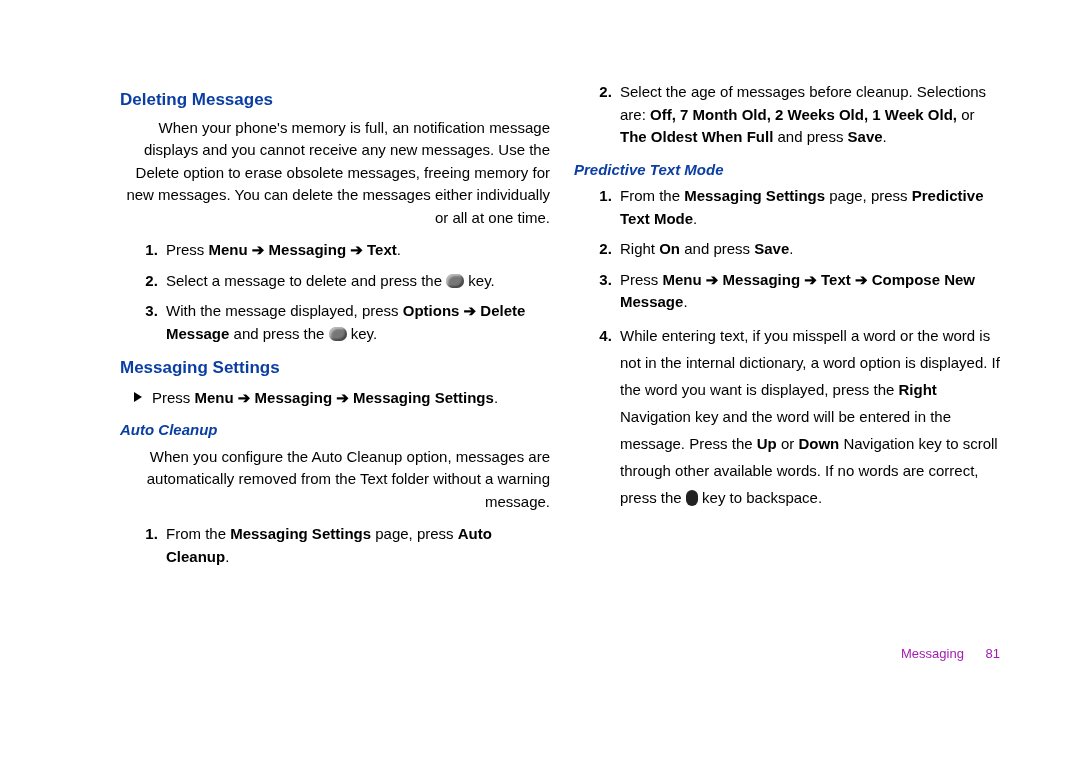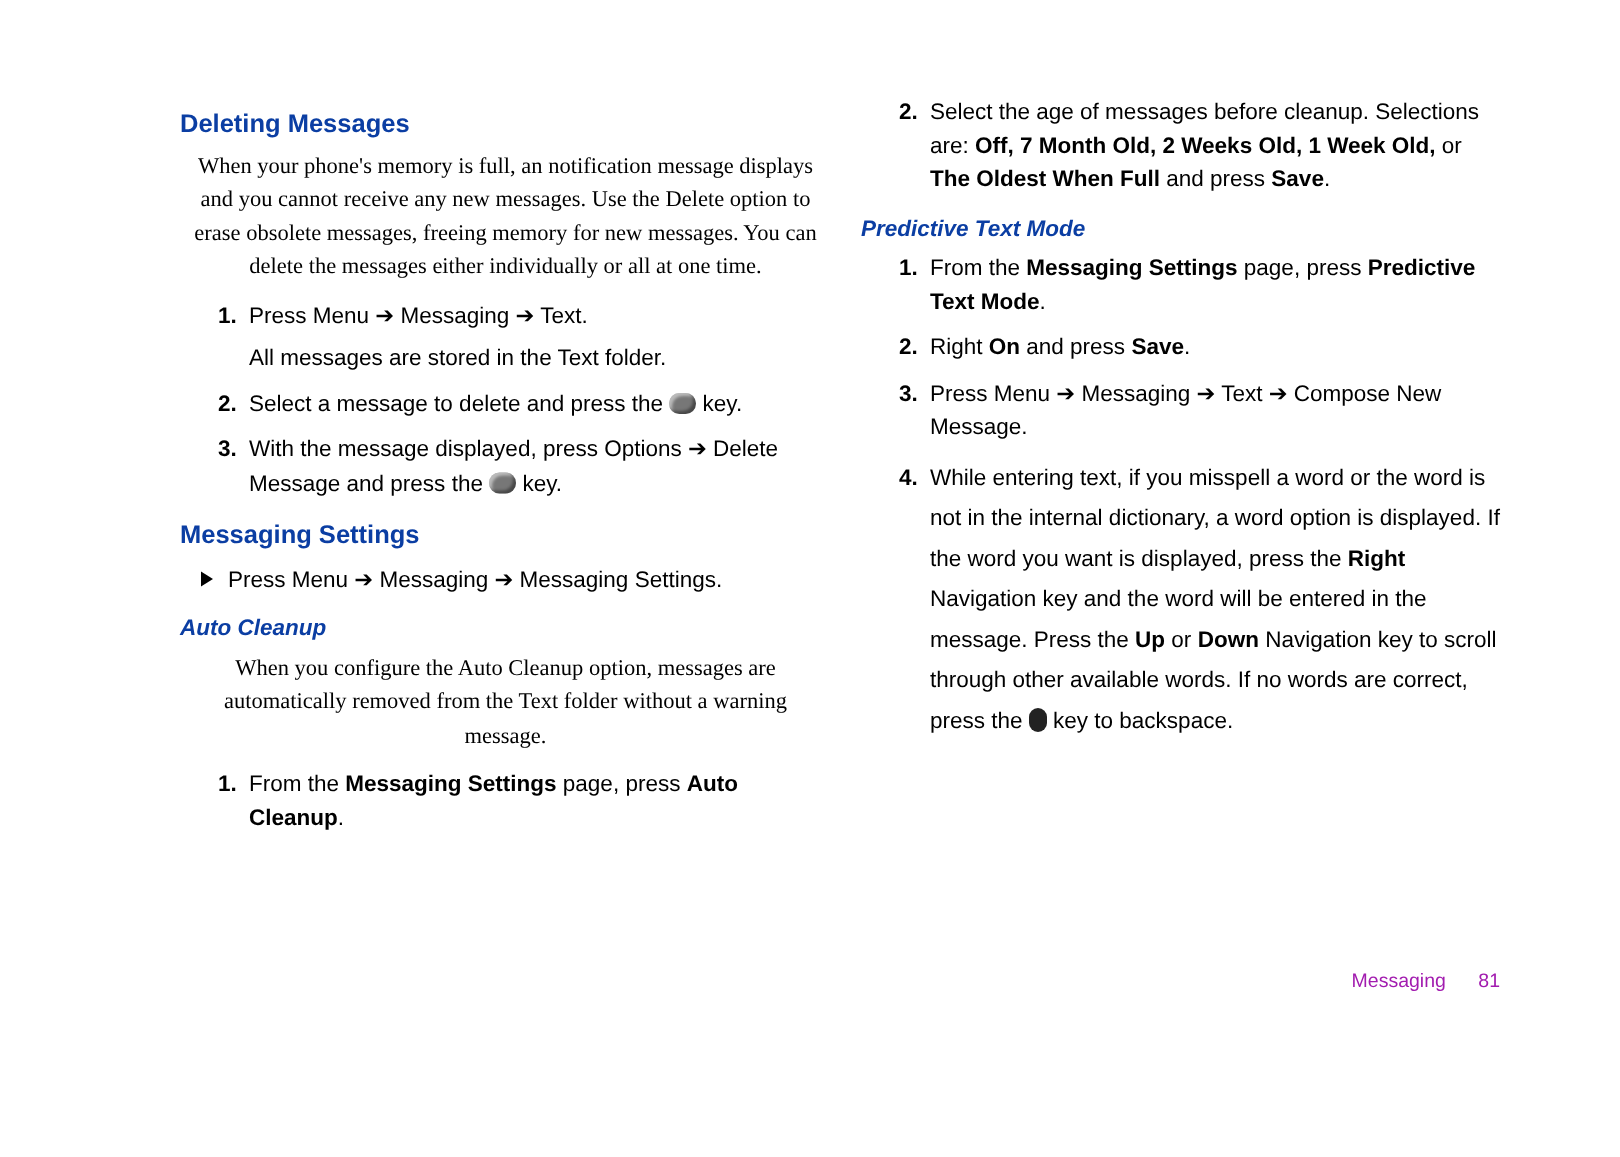--- a/index.html
+++ b/index.html
@@ -11,20 +11,21 @@
     color: #000;
     width: 1080px;
     height: 771px;
     position: relative;
   }
   .page {
     display: flex;
     gap: 24px;
     padding: 60px 70px 20px 120px;
     width: 890px;
+    margin-top: 17px;
   }
   .col {
     width: 430px;
     line-height: 1.5;
   }
   .h-blue {
     color: #0b3ea3;
     font-weight: bold;
     font-size: 17px;
     margin-top: 10px;
@@ -33,22 +34,21 @@
   .h-blue-italic {
     color: #0b3ea3;
     font-weight: bold;
     font-style: italic;
     font-size: 15px;
     margin-top: 10px;
     margin-bottom: 4px;
   }
   p {
     margin: 4px 0 10px 4px;
-    text-align: center;
-    font-family: Liberation Serif, serif;
+    text-align: right;
   }
   ol {
     margin: 4px 0 10px 0;
     padding-left: 42px;
   }
   ol li {
     margin-bottom: 8px;
     padding-left: 4px;
   }
   ol li::marker {
@@ -83,21 +83,21 @@
   .key-icon-tall {
     display: inline-block;
     width: 12px; height: 16px;
     border-radius: 6px;
     background: #222;
     vertical-align: middle;
     position: relative;
     top: -1px;
   }
   .arrow {
-    font-weight: normal;
+    font-weight: bold;
   }
   .footer {
     position: absolute;
     right: 80px;
     bottom: 110px;
     font-size: 13px;
     color: #a21caf;
   }
   .footer .lbl { margin-right: 18px; }
 </style>
@@ -106,21 +106,20 @@
 
 <div class="page">
 
   <div class="col">
     <div class="h-blue">Deleting Messages</div>
     <p>When your phone's memory is full, an notification message displays and you cannot receive any new messages. Use the Delete option to erase obsolete messages, freeing memory for new messages. You can delete the messages either individually or all at one time.</p>
 
     <ol>
       <li>
         <span>Press </span><b class="arrow">Menu ➔ Messaging ➔ Text</b><span>.</span>
-        <div style="margin-top:6px">All messages are stored in the Text folder.</div>
       </li>
       <li>
         <span>Select a message to delete and press the </span><span class="key-icon"></span><span> key.</span>
       </li>
       <li>
         <span>With the message displayed, press </span><b class="arrow">Options ➔ Delete Message</b><span> and press the </span><span class="key-icon"></span><span> key.</span>
       </li>
     </ol>
 
     <div class="h-blue">Messaging Settings</div>

